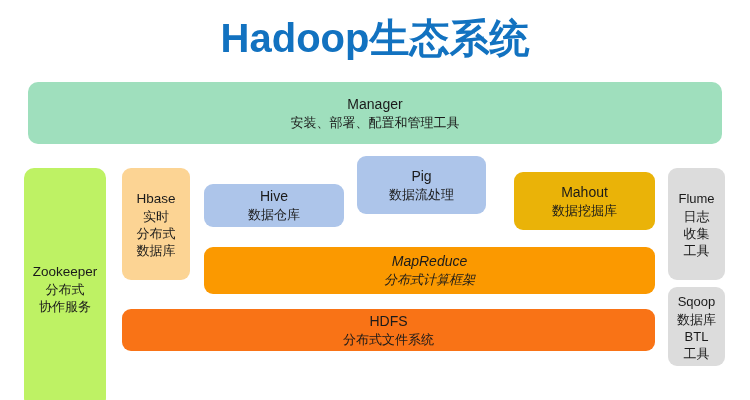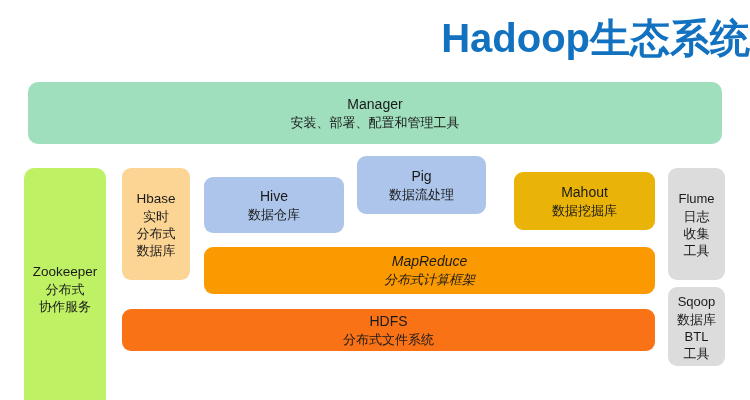--- a/index.html
+++ b/index.html
@@ -18,21 +18,21 @@
     width: 750px;
     height: 400px;
   }
 
   
   .title {
     position: absolute;
     left: 0;
     top: 14px;
     width: 750px;
-    text-align: right;
+    text-align: center;
     font-size: 40px;
     font-weight: bold;
     color: #1272c0;
     letter-spacing: 0px;
     line-height: 48px;
     white-space: nowrap;
   }
 
   
   .box {
@@ -77,21 +77,21 @@
 
   #hbase {
     left: 122px;  top: 168px;  width: 68px;  height: 112px;
     background: #fcd494;
     border-radius: 9px;
   }
   #hbase .ttl { font-size: 13.5px; }
   #hbase .sub { font-size: 13px; line-height: 17px; }
 
   #hive {
-    left: 204px;  top: 177px;  width: 140px; height: 56px;
+    left: 204px;  top: 184px;  width: 140px; height: 43px;
     background: #adc5ea;
   }
   #pig {
     left: 357px;  top: 156px;  width: 129px; height: 58px;
     background: #adc5ea;
   }
   #mahout {
     left: 514px;  top: 172px;  width: 141px; height: 58px;
     background: #eab308;
   }

